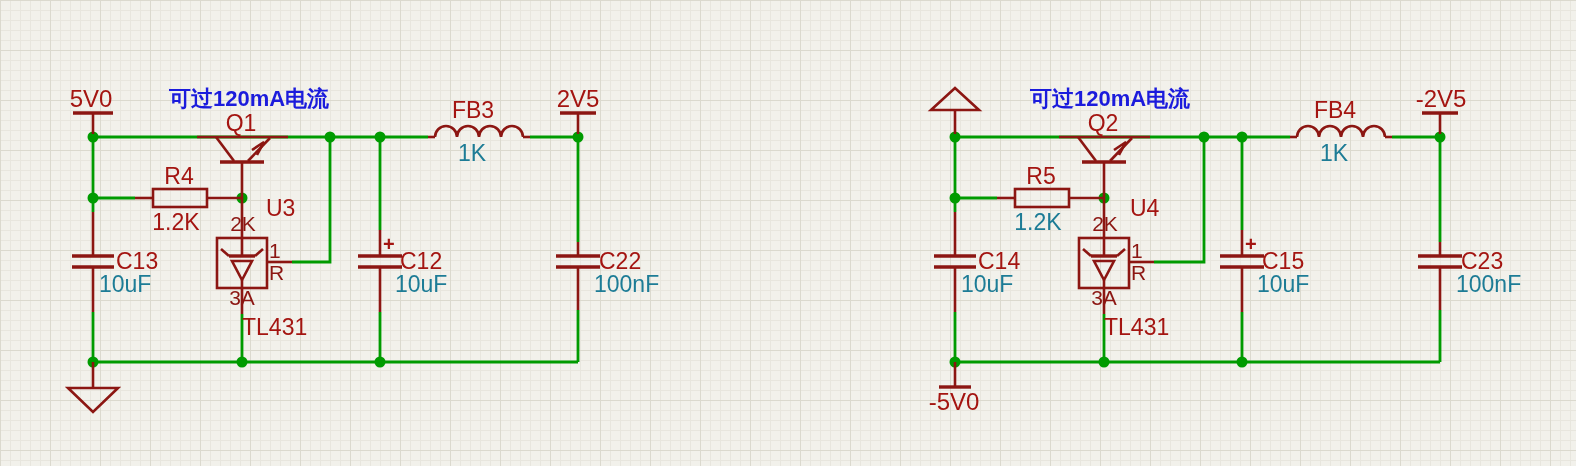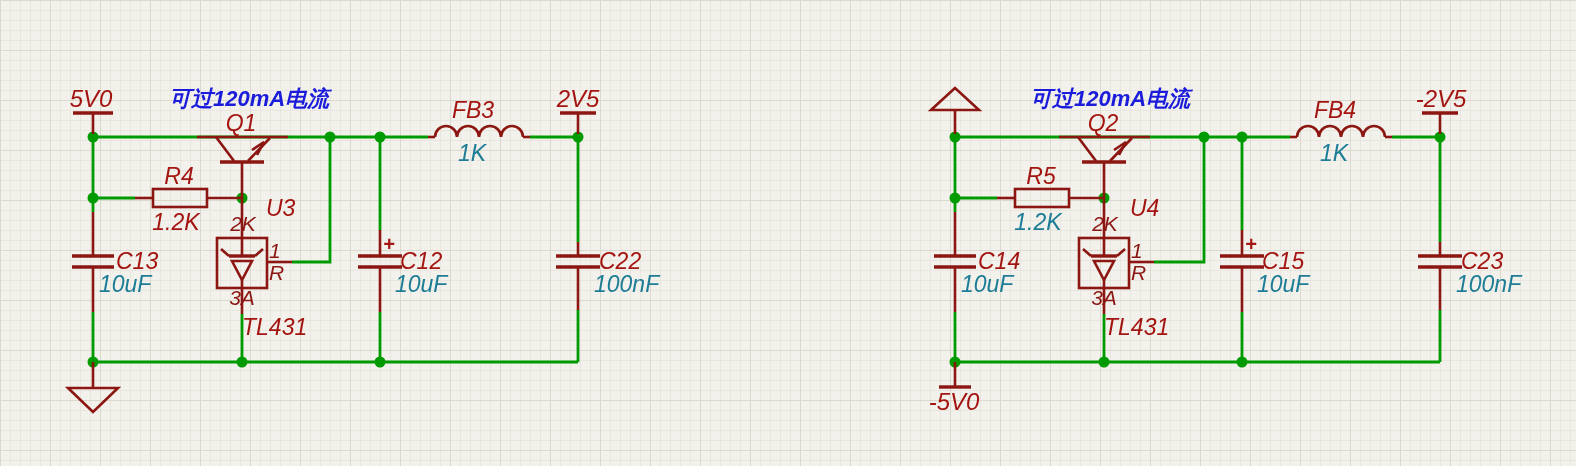--- a/index.html
+++ b/index.html
@@ -7,21 +7,20 @@
     position:relative;
     width:1576px;height:466px;
     background-color:#f2f1eb;
     background-image:
       linear-gradient(to right,#dbd9ce 1px,transparent 1px),
       linear-gradient(to bottom,#dbd9ce 1px,transparent 1px),
       linear-gradient(to right,#e8e6de 1px,transparent 1px),
       linear-gradient(to bottom,#e8e6de 1px,transparent 1px);
     background-size:50px 50px,50px 50px,10px 10px,10px 10px;
     overflow:hidden;
-    font-style:italic;
   }
   svg{position:absolute;top:0;left:0;}
   text{font-family:"Liberation Sans",sans-serif;}
   .wire{stroke:#009b00;stroke-width:2.8;fill:none;stroke-linecap:butt;}
   .sym{stroke:#8c1612;stroke-width:2.6;fill:none;stroke-linecap:butt;stroke-linejoin:miter;}
   .thick{stroke-width:3.4;}
   .dot{fill:#009b00;stroke:none;}
   .net{fill:#a41511;font-size:24px;}
   .des{fill:#a41511;font-size:23px;}
   .val{fill:#1d7c96;font-size:23px;}

